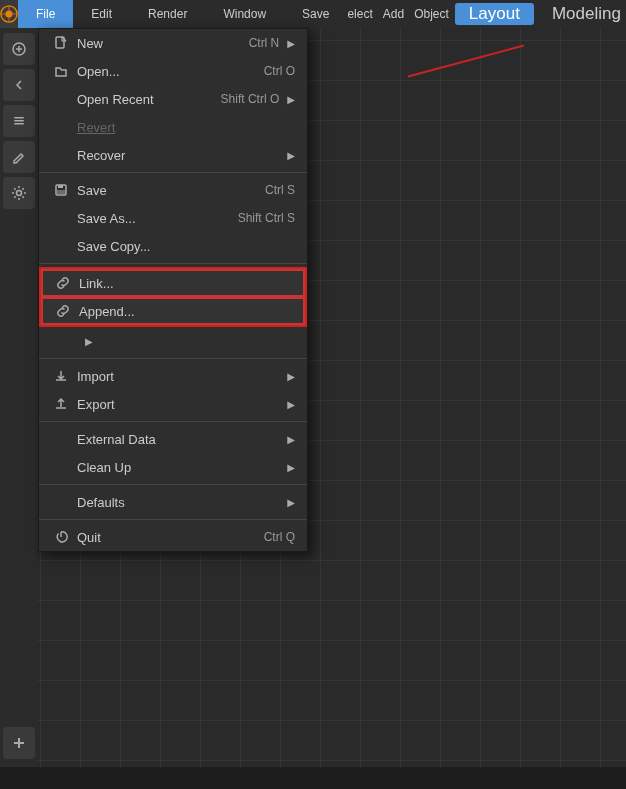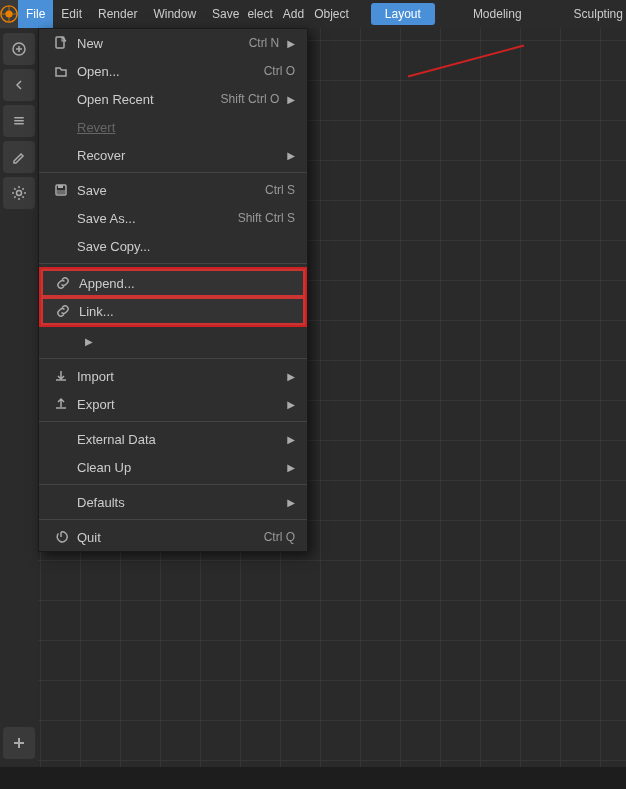--- a/index.html
+++ b/index.html
@@ -54,21 +54,21 @@
       height: 28px;
       background: #3a3a3a;
       display: flex;
       align-items: center;
       justify-content: center;
       color: #e88000;
       font-size: 16px;
       font-weight: bold;
     }
     .menubar-item {
-      padding: 0 8px;
+      padding: 0 18px;
       height: 28px;
       display: flex;
       align-items: center;
       cursor: pointer;
       color: #cccccc;
       font-size: 12px;
     }
     .menubar-item:hover, .menubar-item.active {
       background: #4a4a4a;
     }
@@ -79,35 +79,35 @@
     .menubar-right {
       display: flex;
       align-items: center;
       margin-left: auto;
     }
     .tab-button {
       padding: 3px 14px;
       height: 22px;
       display: flex;
       align-items: center;
-      font-size: 12px;
+      font-size: 17px;
       cursor: pointer;
       color: #cccccc;
       border-radius: 3px;
-      margin: 0 12px;
+      margin: 0 2px;
     }
     .tab-button.active {
       background: #4a90d9;
       color: white;
     }
     .header-right-items {
       display: flex;
       align-items: center;
       gap: 10px;
-      margin-right: 10px;
+      margin-right: 4px;
       color: #cccccc;
       font-size: 12px;
     }
 
     
     .left-sidebar {
       position: absolute;
       left: 0;
       top: 28px;
       width: 38px;
@@ -355,30 +355,30 @@
     <div class="menu-separator"></div>
 
     <div style="position: relative; border: 2px solid rgb(204, 34, 34); margin: 0px;">
         <div class="menu-item highlighted" style="background:#333333;">
       <span class="menu-item-icon">
         <svg width="14" height="14" viewBox="0 0 14 14" fill="none" stroke="#aaa" stroke-width="1.5">
           <path d="M5.5 8.5a3 3 0 004.24 0l1.5-1.5a3 3 0 00-4.24-4.24L6 3.75"></path>
           <path d="M8.5 5.5a3 3 0 00-4.24 0L2.76 7a3 3 0 004.24 4.24L8 10.25"></path>
         </svg>
       </span>
-      <span class="menu-item-label">Append...</span>
+      <span class="menu-item-label">Link...</span>
     </div>
         <div class="menu-item highlighted" style="background:#333333;">
       <span class="menu-item-icon">
         <svg width="14" height="14" viewBox="0 0 14 14" fill="none" stroke="#aaa" stroke-width="1.5">
           <path d="M5.5 8.5a3 3 0 004.24 0l1.5-1.5a3 3 0 00-4.24-4.24L6 3.75"></path>
           <path d="M8.5 5.5a3 3 0 00-4.24 0L2.76 7a3 3 0 004.24 4.24L8 10.25"></path>
         </svg>
       </span>
-      <span class="menu-item-label">Link...</span>
+      <span class="menu-item-label">Append...</span>
     </div>
       </div>
 
     <div class="menu-item">
       <span class="menu-item-icon"></span>
       <span class="menu-item-arrow">▶</span>
     </div>
 
     <div class="menu-separator"></div>
 

